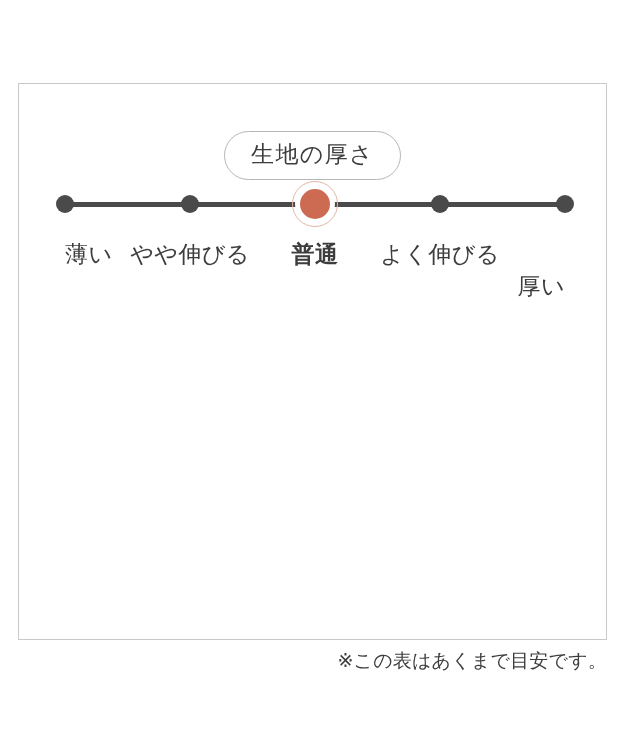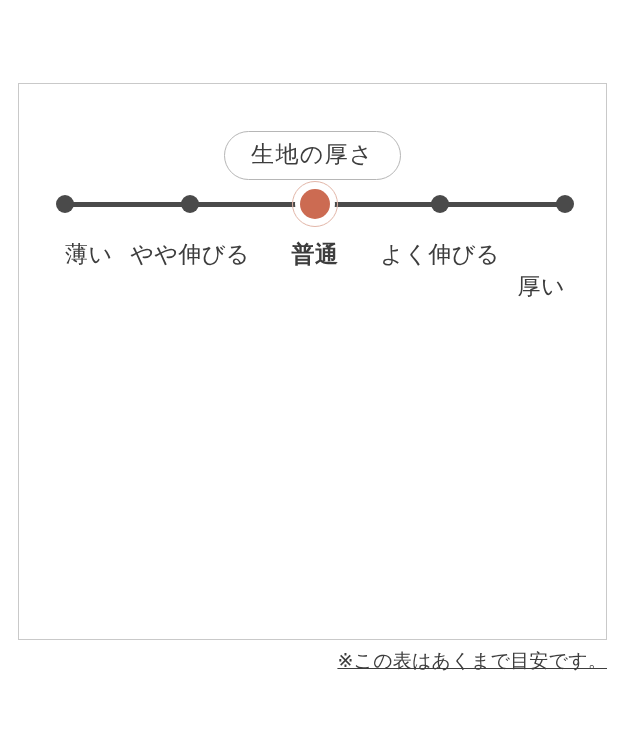--- a/index.html
+++ b/index.html
@@ -109,21 +109,20 @@
 
   
   .footnote{
     position:absolute;
     left:0; top:648px;
     width:607px;
     text-align:right;
     font-size:19px;
     letter-spacing:.01em;
     color:#3d3d3d;
-    text-decoration:underline;
   }
 </style>
 </head>
 <body>
 
 <div class="spec-card">
 
   <div class="spec-section" id="section-thickness">
     <div class="pill-wrap">
       <span class="pill">生地の厚さ</span>

